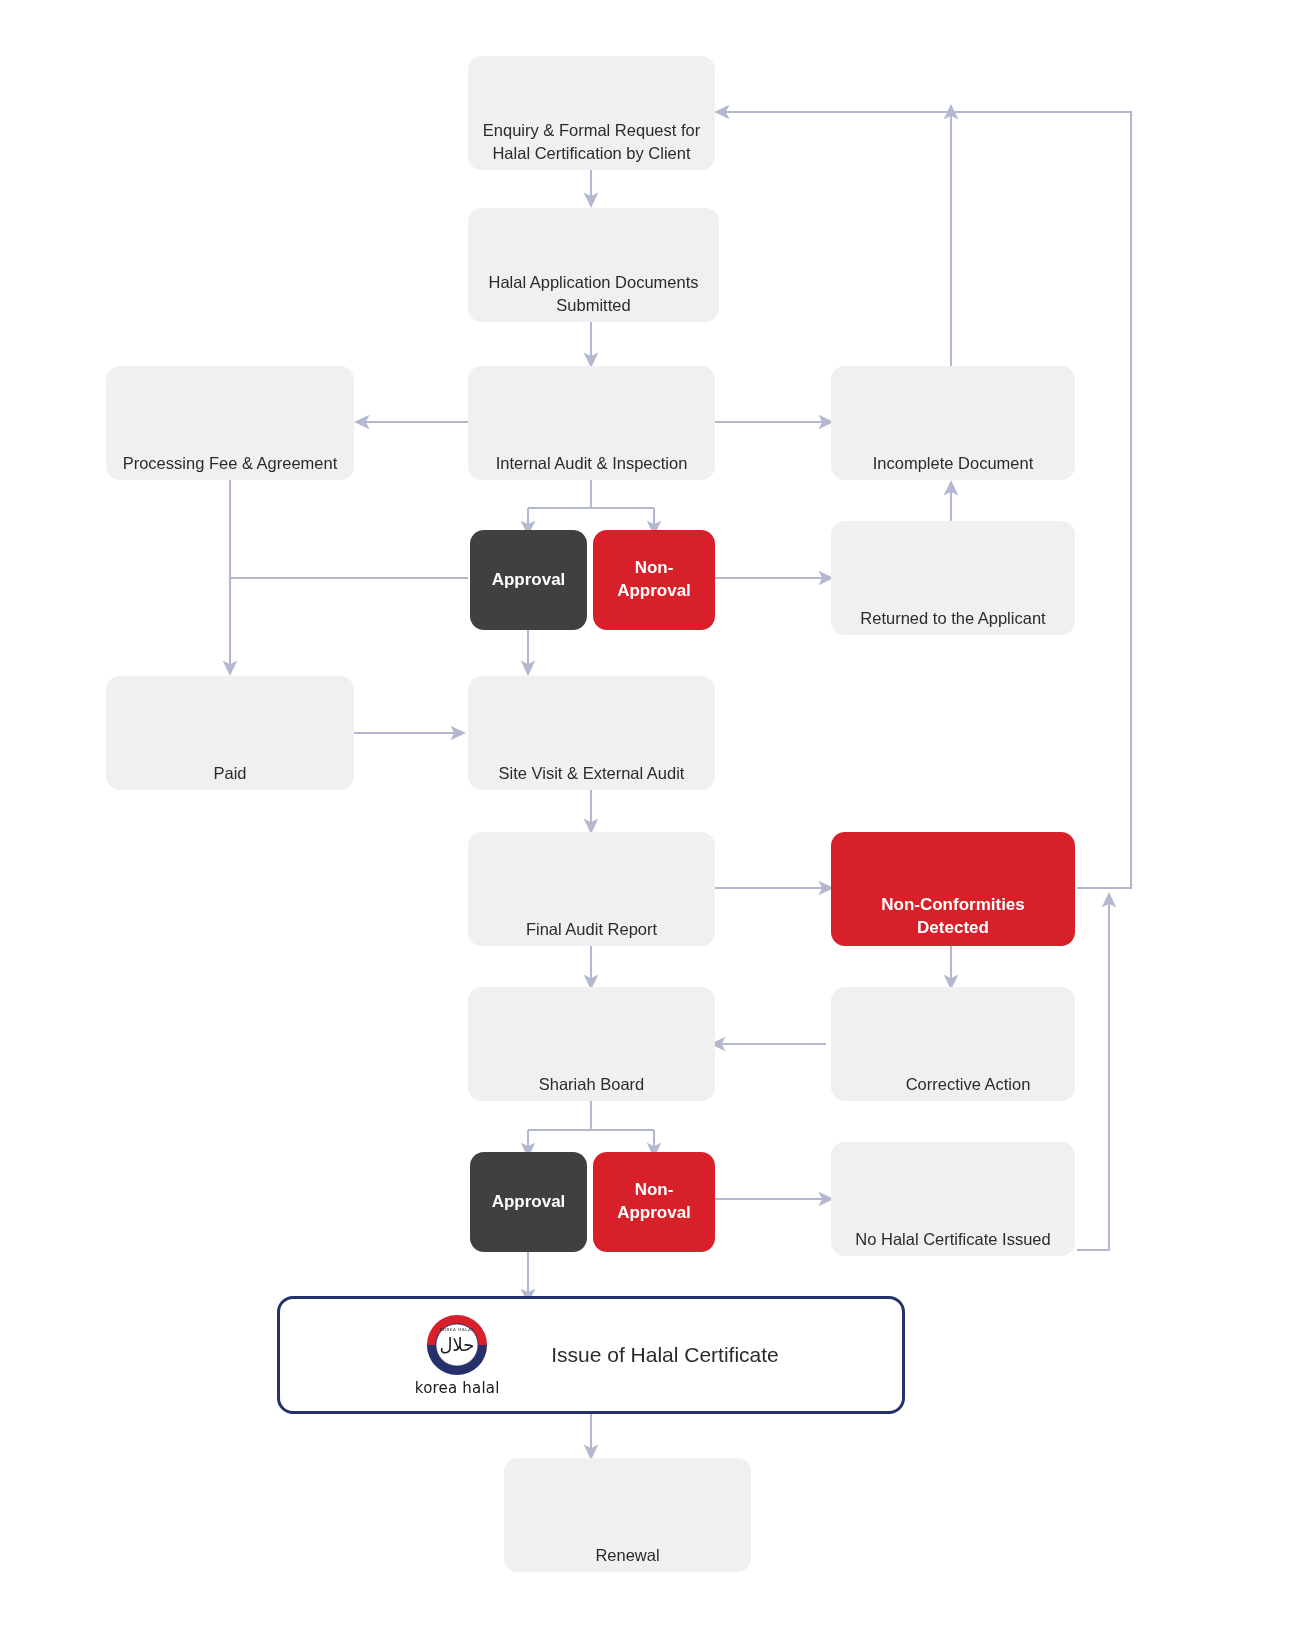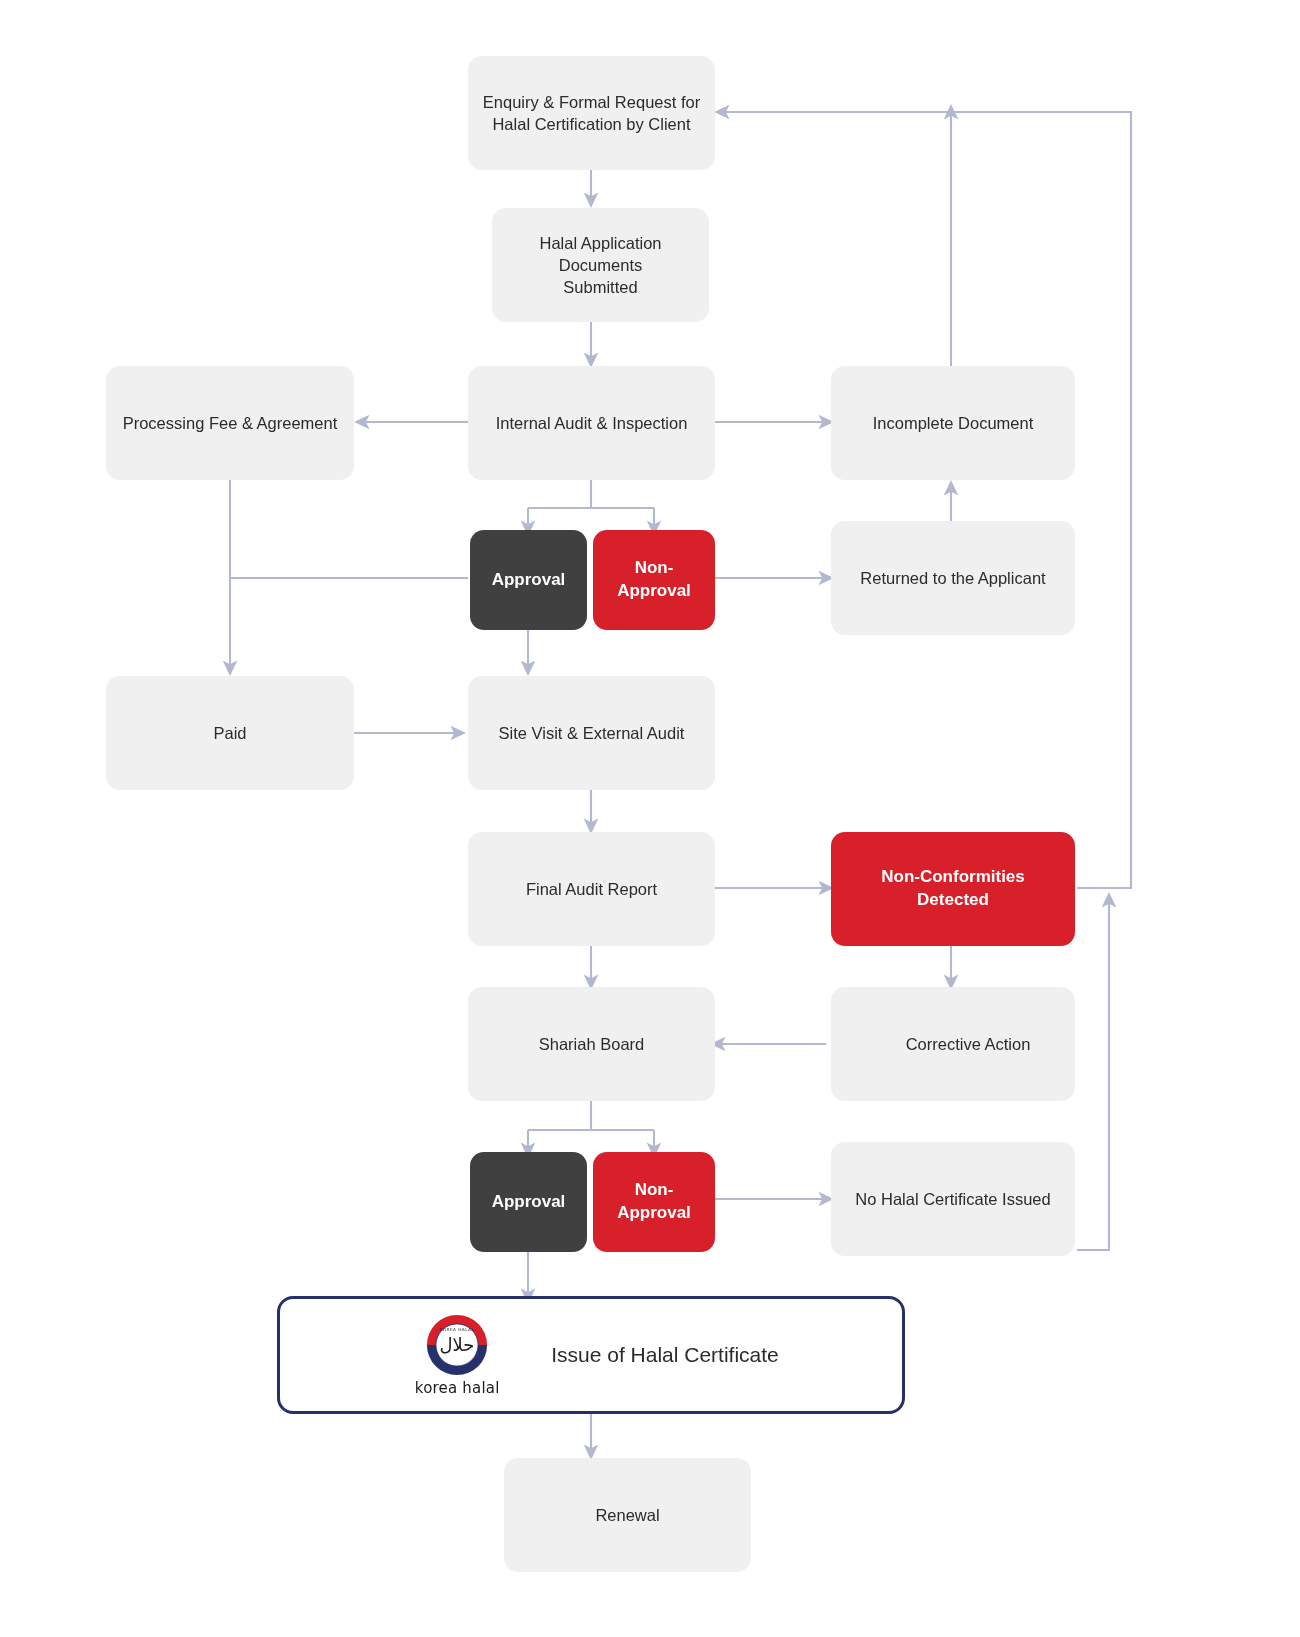--- a/index.html
+++ b/index.html
@@ -35,20 +35,21 @@
     text-align: center;
     border-radius: 14px;
     padding: 6px 14px;
     line-height: 1.35;
   }
   .node.grey {
     background: #f0f0f0;
     color: #2b2b2b;
     font-size: 16.5px;
     font-weight: 400;
+    align-items: flex-end;
   }
   .node.navy {
     background: #404040;
     color: #ffffff;
     font-size: 17px;
     font-weight: 600;
   }
   .node.red {
     background: #d8202a;
     color: #ffffff;
@@ -167,21 +168,21 @@
 
       <path d="M591,1414 L591,1452" marker-end="url(#ah)"></path>
     </g>
   </svg>
 
   <div class="node grey" style="left:468px; top:56px; width:247px; height:114px;">
     <span class="label">Enquiry &amp; Formal Request for
 Halal Certification by Client</span>
   </div>
 
-  <div class="node grey" style="left:468px; top:208px; width:217px; height:114px;margin-left:24px;">
+  <div class="node grey" style="left:468px; top:208px; width:251px; height:114px;">
     <span class="label">Halal Application Documents
 Submitted</span>
   </div>
 
   <div class="node grey" style="left:468px; top:366px; width:247px; height:114px;">
     <span class="label">Internal Audit &amp; Inspection</span>
   </div>
 
   <div class="node grey" style="left:106px; top:366px; width:248px; height:114px;">
     <span class="label">Processing Fee &amp; Agreement</span>
@@ -208,21 +209,21 @@
   </div>
 
   <div class="node grey" style="left:468px; top:676px; width:247px; height:114px;">
     <span class="label">Site Visit &amp; External Audit</span>
   </div>
 
   <div class="node grey" style="left:468px; top:832px; width:247px; height:114px;">
     <span class="label">Final Audit Report</span>
   </div>
 
-  <div class="node red-wide" style="left:831px; top:832px; width:244px; height:114px;">
+  <div class="node red-wide" style="left:831px; top:832px; width:244px; height:114px;align-items:flex-end;">
     <span class="label">Non-Conformities Detected</span>
   </div>
 
   <div class="node grey" style="left:468px; top:987px; width:247px; height:114px;">
     <span class="label">Shariah Board</span>
   </div>
 
   <div class="node grey" style="left:831px; top:987px; width:244px; height:114px;padding-left:44px;">
     <span class="label">Corrective Action</span>
   </div>

